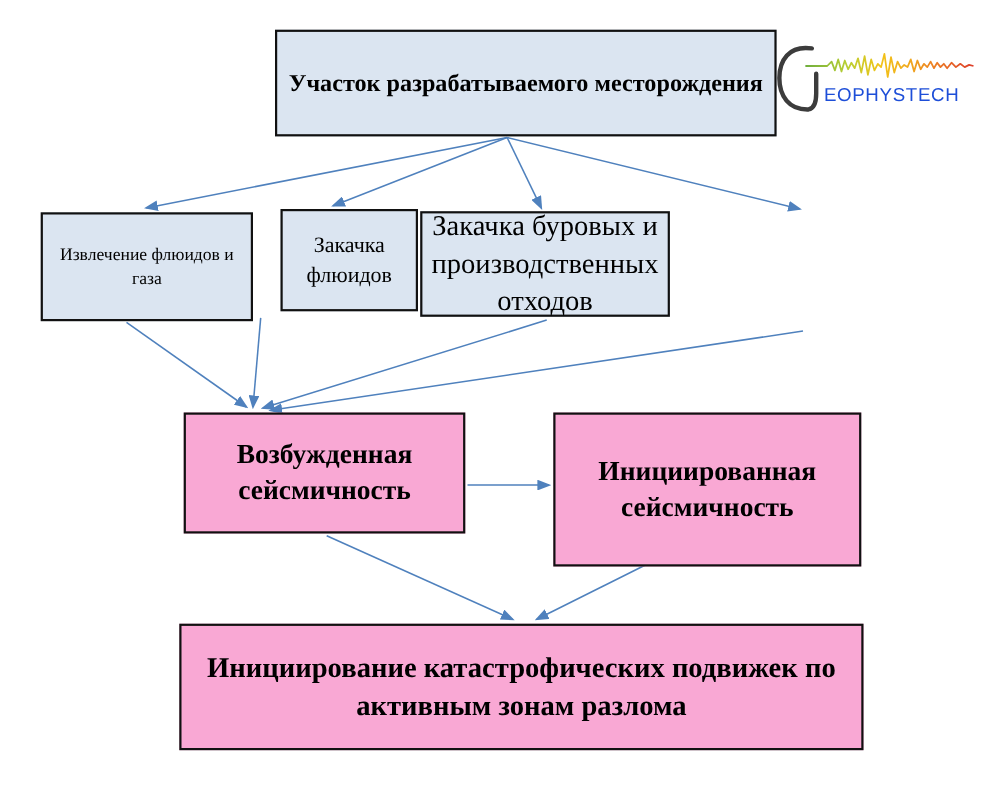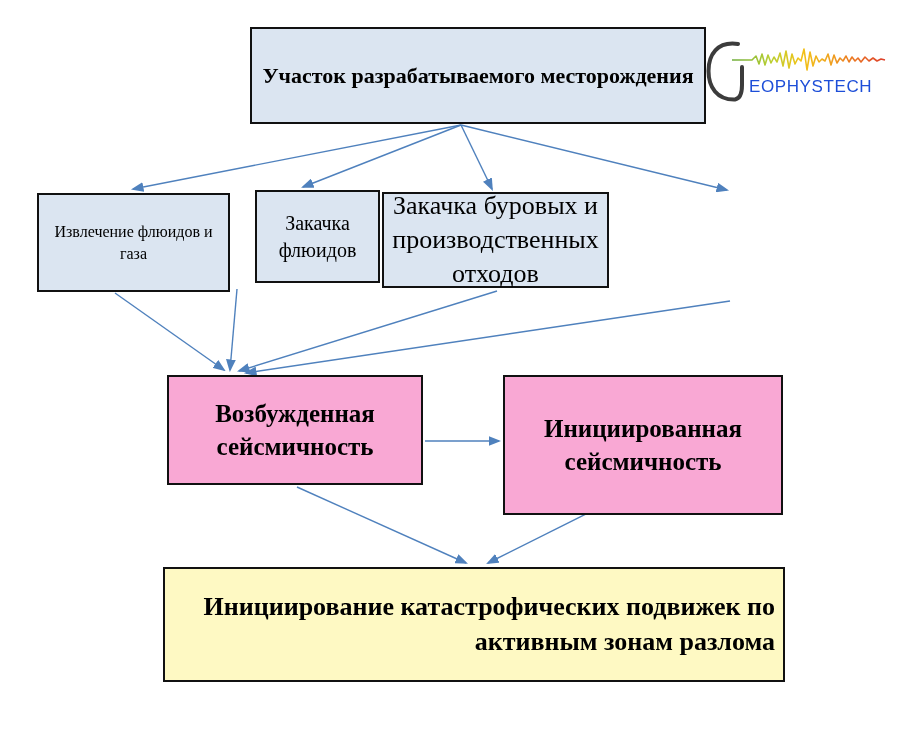--- a/index.html
+++ b/index.html
@@ -8,21 +8,21 @@
     font-family:"Liberation Serif","DejaVu Serif",serif;overflow:hidden;
   }
   .canvas{position:absolute;left:0;top:0;width:897px;height:729px;}
   .box{
     position:absolute;box-sizing:border-box;border:2px solid #111111;
     display:flex;align-items:center;justify-content:center;text-align:center;
     color:#000;padding:4px 8px;line-height:1.32;
   }
   .fill-light{background:#dbe5f1;}
   .fill-medium{background:#f9a8d4;}
-  .fill-dark{background:#fef9c3;text-align:right;}
+  .fill-dark{background:#f9a8d4;}
   #box-top{left:250px;top:27px;width:456px;height:97px;font-size:22px;font-weight:bold;}
   #box-c1{left:37px;top:193px;width:193px;height:99px;font-size:16px;}
   #box-c2{left:255px;top:190px;width:125px;height:93px;font-size:20px;}
   #box-c3{left:382px;top:192px;width:227px;height:96px;font-size:26px;}
   #box-c4{left:623px;top:193px;width:220px;height:104px;font-size:20px;}
   #box-induced{left:167px;top:375px;width:256px;height:110px;font-size:25px;font-weight:bold;}
   #box-triggered{left:503px;top:375px;width:280px;height:140px;font-size:25px;font-weight:bold;}
   #box-outcome{left:163px;top:567px;width:622px;height:115px;font-size:26px;font-weight:bold;}
   #arrow-layer{position:absolute;left:0;top:0;width:897px;height:729px;pointer-events:none;}
   

